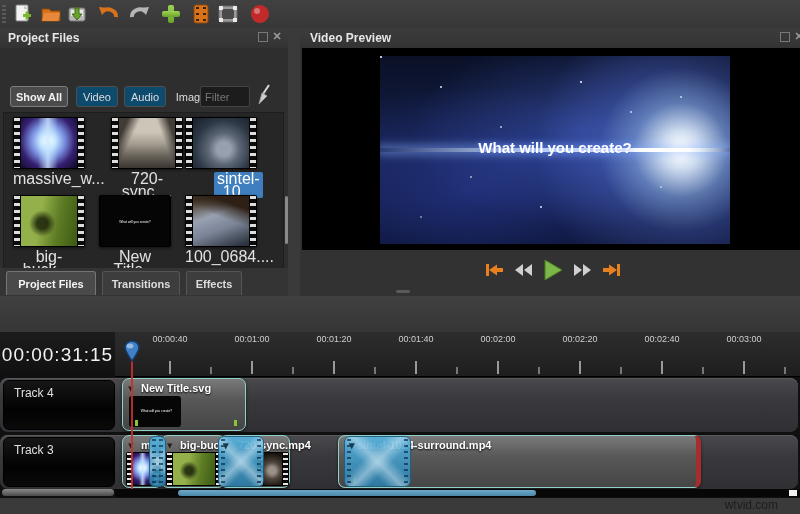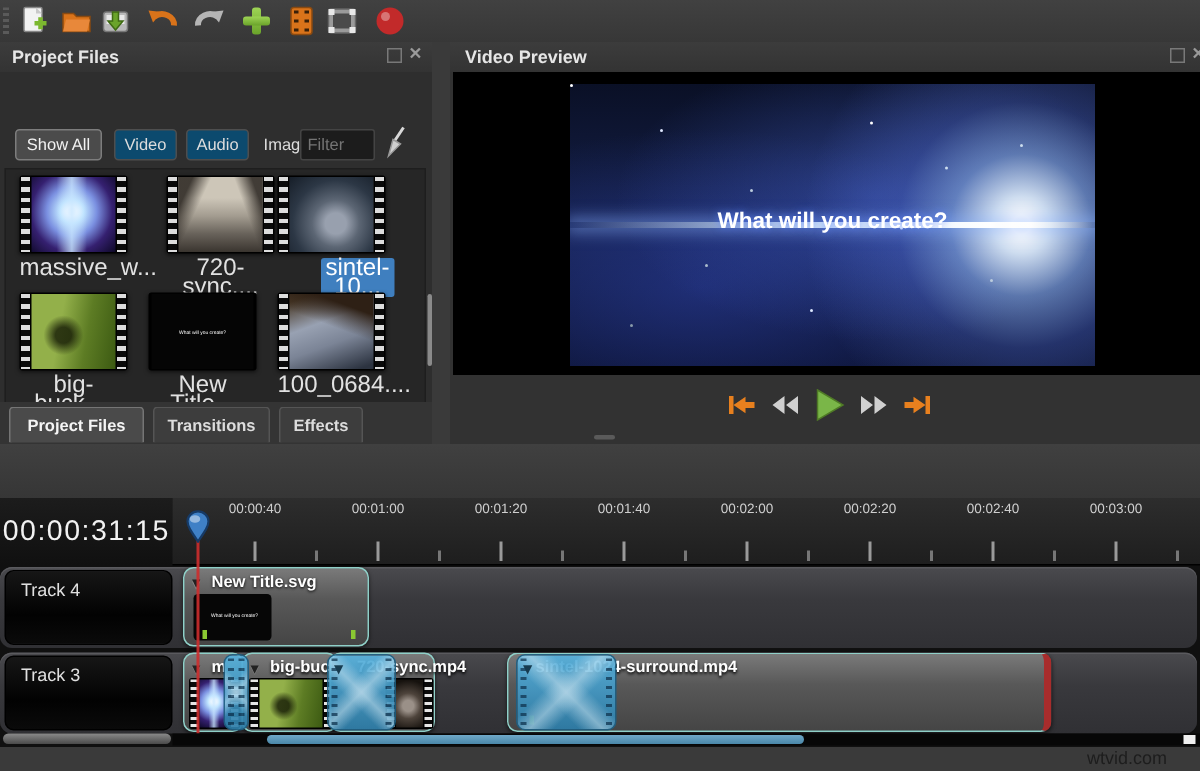--- a/index.html
+++ b/index.html
@@ -16,21 +16,21 @@
   
   .panel-header { position:absolute; height:20px; color:#e6e6e6; font-size:12px; font-weight:bold;
                   display:flex; align-items:center; background:linear-gradient(#3c3c3c,#333); }
   .winctl { display:flex; gap:4px; position:absolute; right:6px; top:4px; }
   .wbox { width:10px; height:10px; border:1px solid #8a8a8a; position:relative; opacity:.8; }
   .wclose { width:10px; height:10px; color:#9a9a9a; font-size:11px; line-height:9px; text-align:center; font-weight:bold; }
 
   #left-panel { position:absolute; left:0; top:28px; width:288px; height:240px; background:#2e2e2e; }
   .filterbtn { position:absolute; top:58px; height:21px; font-size:11px; color:#ddd; display:flex;
                align-items:center; justify-content:center; border-radius:3px; }
-  .fb-active { background:#4b4b4b; border:1px solid #7d7d7d; color:#f2f2f2; }
+  .fb-active { background:#4b4b4b; border:1px solid #7d7d7d; color:#f2f2f2;font-weight:bold; }
   .fb-plain  { background:#0c4a6e; border:1px solid #4e4e4e; }
   .fb-bare   { background:transparent; border:none; }
   #filter-input { position:absolute; left:200px; top:58px; width:50px; height:21px; background:#1c1c1c;
                   border:1px solid #444; color:#9a9a9a; font-size:11px; padding:0 4px; border-radius:2px; }
   #files-area { position:absolute; left:3px; top:84px; width:281px; height:174px; background:#262626; border:1px solid #1e1e1e; }
 
   .file { position:absolute; width:78px; text-align:center; }
   .thumb { position:relative; width:72px; height:52px; margin:0 auto; background:#000; border-radius:2px; box-shadow:0 1px 3px rgba(0,0,0,.6); }
   .film::before, .film::after { content:""; position:absolute; top:1px; bottom:1px; width:6px;
       background:repeating-linear-gradient(180deg,#ddd 0 3px,#0a0a0a 3px 7px); }

